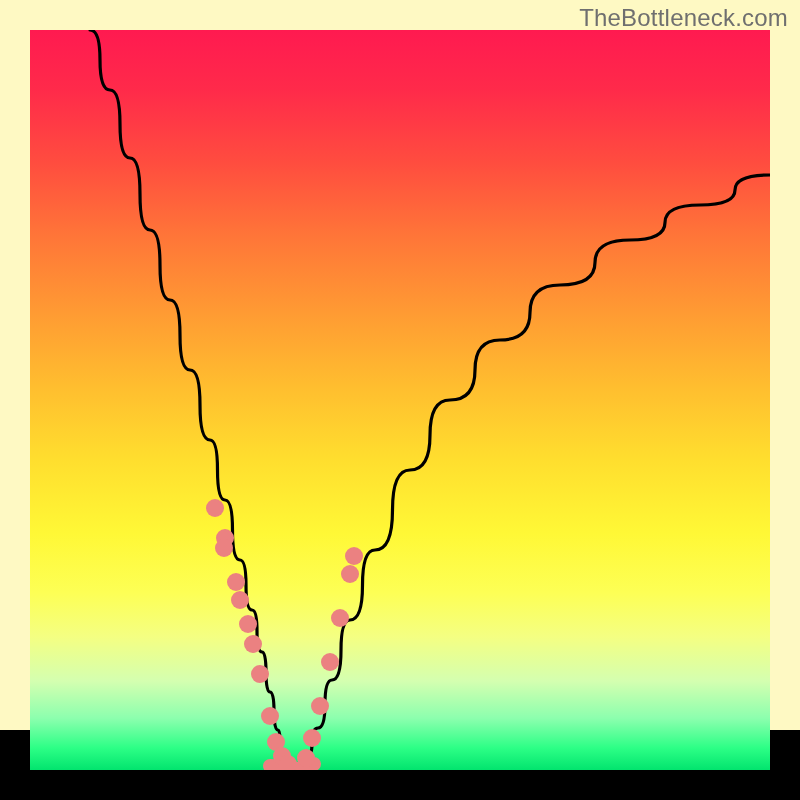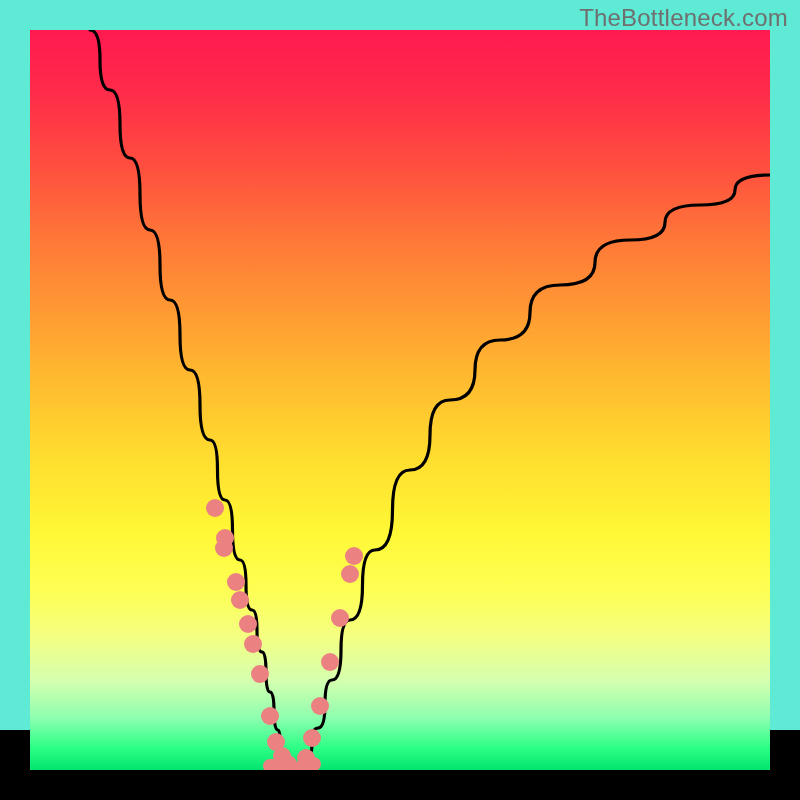--- a/index.html
+++ b/index.html
@@ -8,21 +8,21 @@
     width: 800px;
     height: 800px;
     background: #000;
     overflow: hidden;
     font-family: Arial, Helvetica, sans-serif;
   }
   .stage {
     position: relative;
     width: 800px;
     height: 730px;
-    background: #5eead4;
+    background: #fef9c3;
   }
   .plot {
     position: absolute;
     left: 30px;
     top: 30px;
     width: 740px;
     height: 740px;
     background: linear-gradient(
       to bottom,
       #ff1a50 0%,

